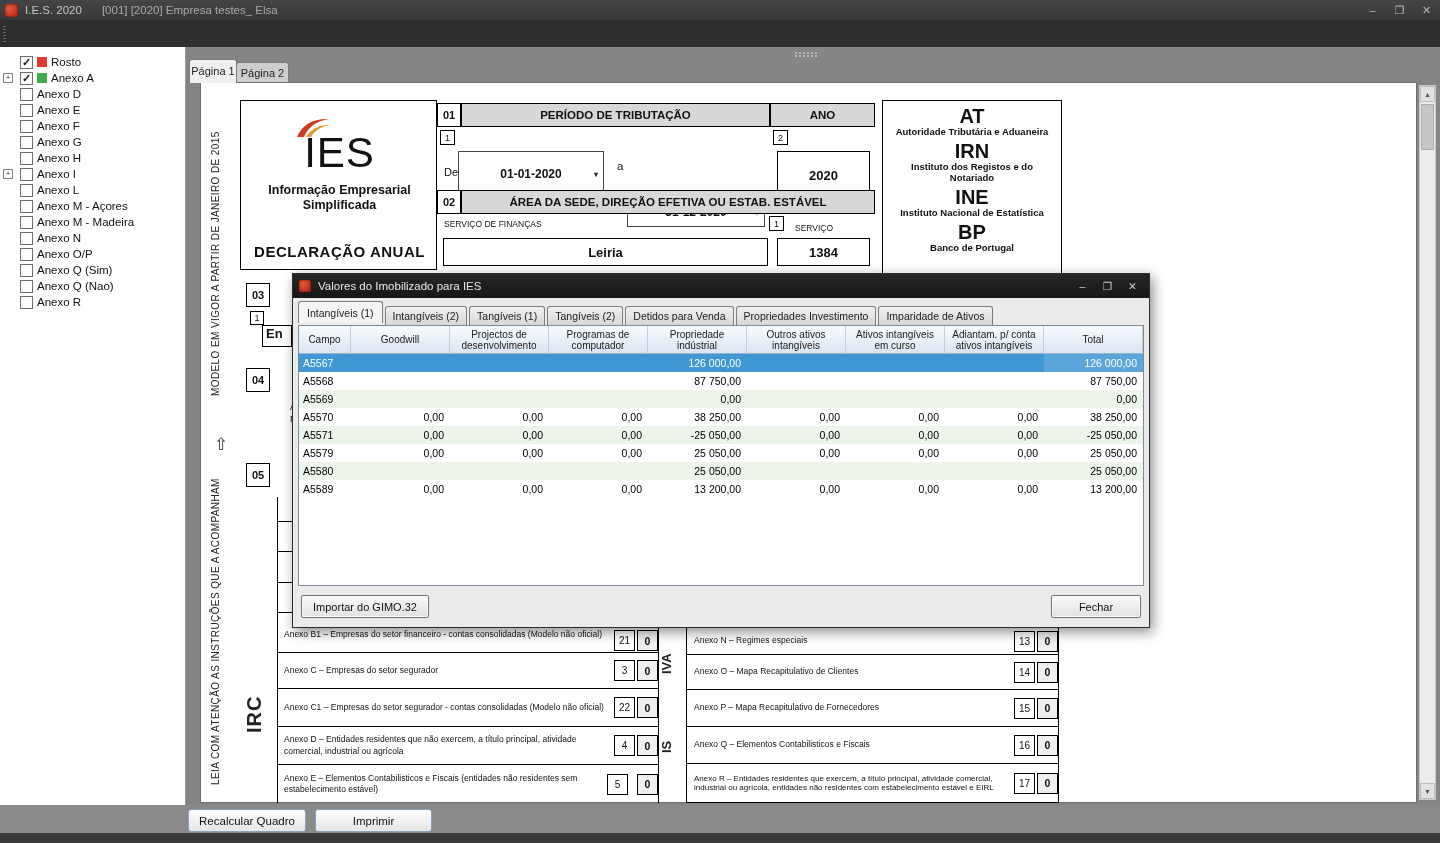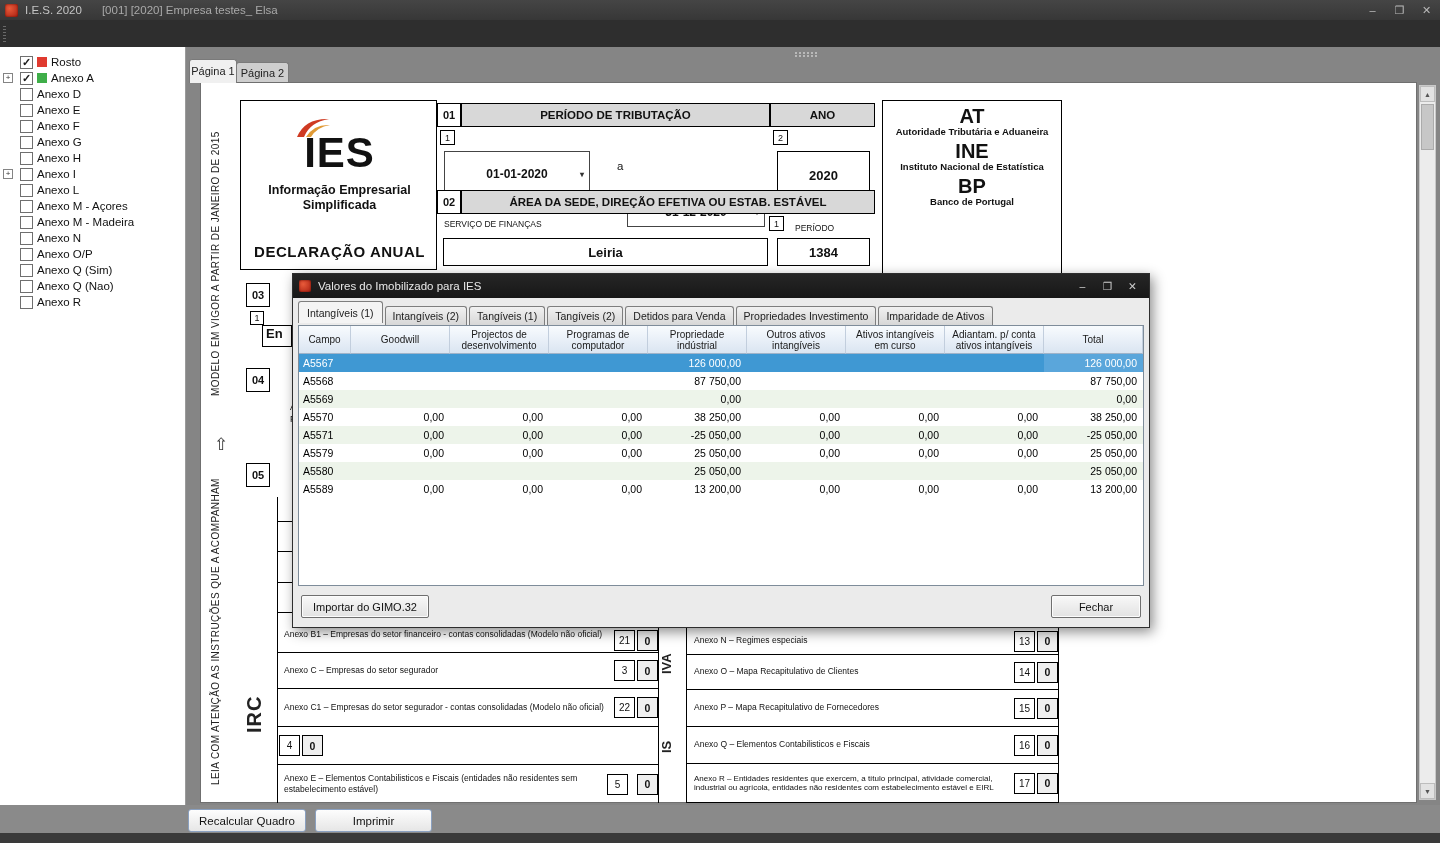--- a/index.html
+++ b/index.html
@@ -54,21 +54,21 @@
   .hdr-gray { background:#d8d8d8; border:1px solid #000; font-size:11.5px; font-weight:bold; color:#111;
               display:flex; align-items:center; justify-content:center; }
   .tinybox { border:1px solid #000; background:#fff; font-size:9px; display:flex; align-items:center; justify-content:center; color:#111; }
   .field { border:1px solid #000; background:#fff; display:flex; align-items:center; justify-content:center;
            font-weight:bold; font-size:13px; color:#111; }
   .combo { border:1px solid #444; background:#fff; display:flex; align-items:center; justify-content:center;
            font-weight:600; font-size:12px; color:#111; position:relative; }
   .combo .dd-arrow { position:absolute; right:5px; top:50%; transform:translateY(-50%); font-size:8px; color:#333; }
   .small-label { font-size:8.5px; color:#111; }
   .masthead { border:1px solid #000; background:#fff; text-align:center; }
-  .ies-title { font-size:42px; font-weight:bold; letter-spacing:1px; color:#111; }
+  .ies-title { font-size:42px; font-weight:normal; letter-spacing:1px; color:#111; }
   .ies-sub { font-size:12.5px; font-weight:bold; color:#111; line-height:1.2; }
   .ies-decl { font-size:15px; font-weight:bold; letter-spacing:.5px; color:#111; }
   .inst-box { border:1px solid #000; background:#fff; text-align:center; padding-top:5px; }
   .inst-abbr { font-size:20px; font-weight:bold; line-height:1.05; color:#111; }
   .inst-name { font-size:9.5px; font-weight:bold; line-height:1.15; padding:0 12px 3px; color:#111; }
   .frag { font-size:9px; color:#111;padding-left:43px; }
   .vline { background:#000; width:1px; }
   .hline { background:#000; height:1px; }
 
   .frow { display:flex; align-items:center; border-bottom:1px solid #000; overflow:hidden; }
@@ -265,43 +265,47 @@
     <div class="abs ies-sub" style="left:10px;top:82px;width:177px;">Informação Empresarial Simplificada</div>
     <div class="abs ies-decl" style="left:0;top:142px;width:197px;">DECLARAÇÃO  ANUAL</div>
   </div>
 
   <div class="abs numbox-sec" style="left:437px;top:103px;">01</div>
   <div class="abs hdr-gray" style="left:461px;top:103px;width:309px;height:24px;">PERÍODO DE TRIBUTAÇÃO</div>
   <div class="abs hdr-gray" style="left:770px;top:103px;width:105px;height:24px;">ANO</div>
   <div class="abs tinybox" style="left:440px;top:130px;width:15px;height:15px;">1</div>
   <div class="abs tinybox" style="left:773px;top:130px;width:15px;height:15px;">2</div>
   <div class="abs" style="left:444px;top:166px;font-size:11px;color:#111;">De</div>
-  <div class="abs combo" style="left:444px;top:151px;width:146px;height:46px;">
+  <div class="abs combo" style="left:458px;top:151px;width:146px;height:46px;">
     <span>01-01-2020</span>
     <span class="dd-arrow">▾</span>
   </div>
   <div class="abs" style="left:617px;top:160px;font-size:11.5px;color:#111;">a</div>
   <div class="abs combo" style="left:627px;top:151px;width:138px;height:30px;">
     <span>31-12-2020</span>
     <span class="dd-arrow">▾</span>
   </div>
   <div class="abs field" style="left:777px;top:151px;width:93px;height:48px;">2020</div>
 
   <div class="abs numbox-sec" style="left:437px;top:190px;">02</div>
   <div class="abs hdr-gray" style="left:461px;top:190px;width:414px;height:24px;">ÁREA DA SEDE, DIREÇÃO EFETIVA OU ESTAB. ESTÁVEL</div>
   <div class="abs small-label" style="left:444px;top:219px;">SERVIÇO DE FINANÇAS</div>
   <div class="abs tinybox" style="left:769px;top:216px;width:15px;height:15px;">1</div>
-  <div class="abs small-label" style="left:795px;top:223px;">PERÍODO</div>
+  <div class="abs small-label" style="left:795px;top:223px;">SERVIÇO</div>
   <div class="abs field" style="left:443px;top:238px;width:325px;height:28px;">Leiria</div>
   <div class="abs field" style="left:777px;top:238px;width:93px;height:28px;">1384</div>
 
   <div class="abs inst-box" style="left:882px;top:100px;width:180px;height:180px;">
       <div>
     <div class="inst-abbr">AT</div>
     <div class="inst-name">Autoridade Tributária e Aduaneira</div>
+  </div>
+      <div>
+    <div class="inst-abbr">IRN</div>
+    <div class="inst-name">Instituto dos Registos e do Notariado</div>
   </div>
       <div>
     <div class="inst-abbr">INE</div>
     <div class="inst-name">Instituto Nacional de Estatística</div>
   </div>
       <div>
     <div class="inst-abbr">BP</div>
     <div class="inst-name">Banco de Portugal</div>
   </div>
     </div>
@@ -334,20 +338,21 @@
     <div class="frow-text">Anexo C – Empresas do setor segurador</div>
     <div class="numbox">3</div>
     <div class="valbox">0</div>
   </div>
       <div class="frow" style="height: 38px;">
     <div class="frow-text">Anexo C1 – Empresas do setor segurador - contas consolidadas (Modelo não oficial)</div>
     <div class="numbox">22</div>
     <div class="valbox">0</div>
   </div>
       <div class="frow" style="height: 38px;">
+    <div class="frow-text">Anexo D – Entidades residentes que não exercem, a título principal, atividade comercial, industrial ou agrícola</div>
     <div class="numbox">4</div>
     <div class="valbox">0</div>
   </div>
       <div class="frow" style="height: 39px; gap: 7px;">
     <div class="frow-text">Anexo E – Elementos Contabilisticos e Fiscais (entidades não residentes sem estabelecimento estável)</div>
     <div class="numbox">5</div>
     <div class="valbox">0</div>
   </div>
     </div>
   <div class="abs vline" style="left:658px;top:628px;height:175px;"></div>

